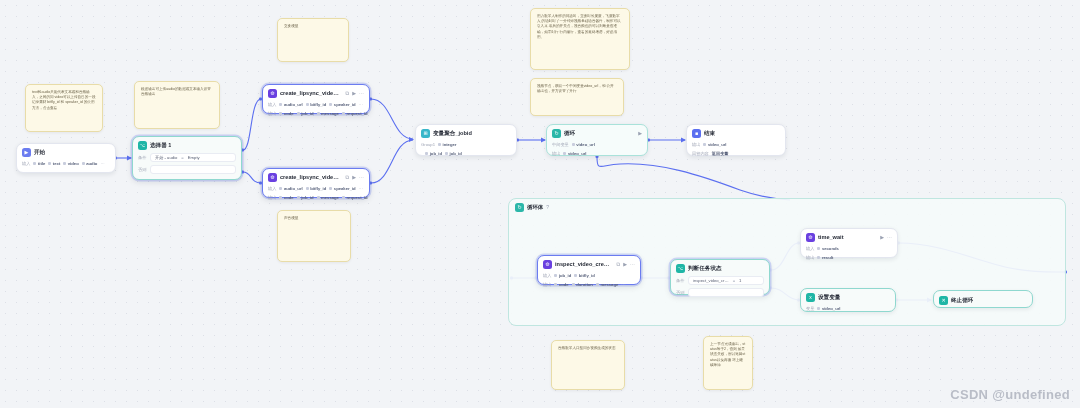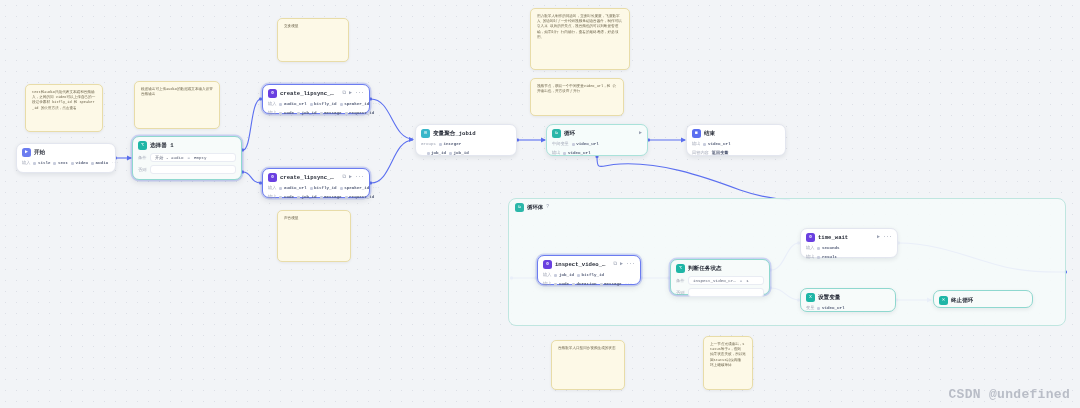--- a/index.html
+++ b/index.html
@@ -7,21 +7,20 @@
     width:1080px;height:408px;overflow:hidden;
     background:#f2f4f7;
     font-family:"Liberation Sans","DejaVu Sans",sans-serif;
     position:relative;
   }
   #canvas{
     position:absolute;inset:0;
     background-color:#f2f4f7;
     background-image:radial-gradient(circle, #dcdfe6 0.6px, transparent 0.6px);
     background-size:11px 11px;
-    font-family:Liberation Mono, monospace;
   }
   svg.edges{position:absolute;left:0;top:0;width:1080px;height:408px;overflow:visible;pointer-events:none;}
   .edge{fill:none;stroke:#5b6ff0;stroke-width:1.1;}
   .port{fill:#5b6ff0;}
 
   
   .node{
     position:absolute;
     background:#ffffff;
     border:1px solid #e3e6ef;

